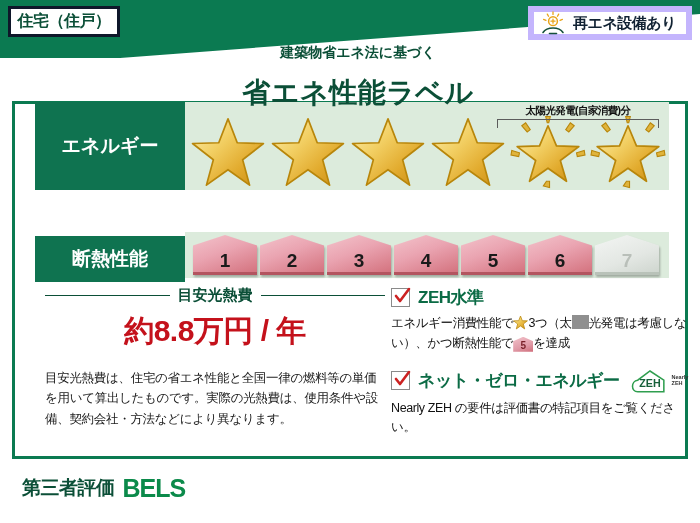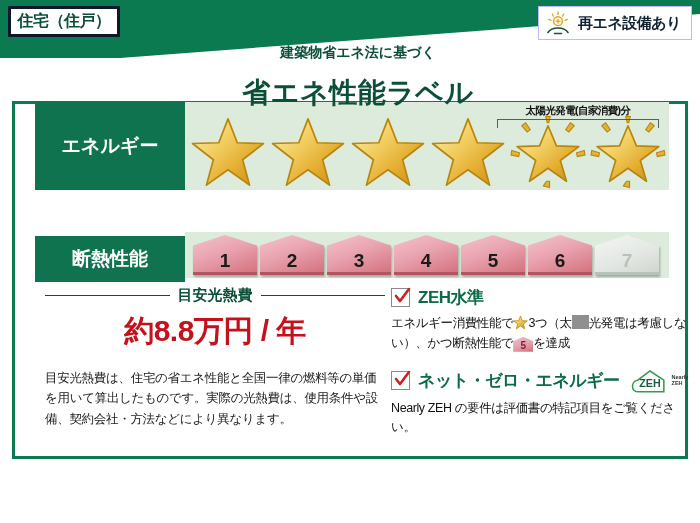--- a/index.html
+++ b/index.html
@@ -23,21 +23,21 @@
     display: flex; align-items: center; justify-content: center;
     font-size: 16px; font-weight: bold; color: #0b4f37;
     letter-spacing: -0.5px;
     z-index: 6;
   }
 
   
   .re-badge {
     position: absolute; right: 8px; top: 6px;
     height: 34px; padding: 0 10px 0 6px;
-    background: #ffffff; border: 1px solid #c4b5fd;
+    background: #ffffff; border: 6px solid #c4b5fd;
     display: flex; align-items: center; gap: 7px;
     z-index: 6;
   }
   .re-badge .txt {
     font-size: 15px; font-weight: bold; color: #123; letter-spacing: -0.5px;
   }
   .sun-ic { width: 26px; height: 24px; display:block; }
 
   
   .white-body {
@@ -401,20 +401,24 @@
             </span>
           </div>
           <div class="zeh-body">Nearly ZEH の要件は評価書の特記項目をご覧ください。</div>
         </div>
 
       </div>
     </div>
   </div>
 
   <div class="footer">
+    <div class="bels-box">
+      <span class="bels-jp">第三者評価</span>
+      <span class="bels-en">BELS</span>
+    </div>
     <div class="bels-prop">D-TOJO　202号室</div>
     <div class="foot-right">
       <div class="foot-date">評価日 2026年3月6日</div>
       <div class="foot-id">d05526cc-bf0a-4419</div>
     </div>
   </div>
 
 </div>
 
 </body></html>

